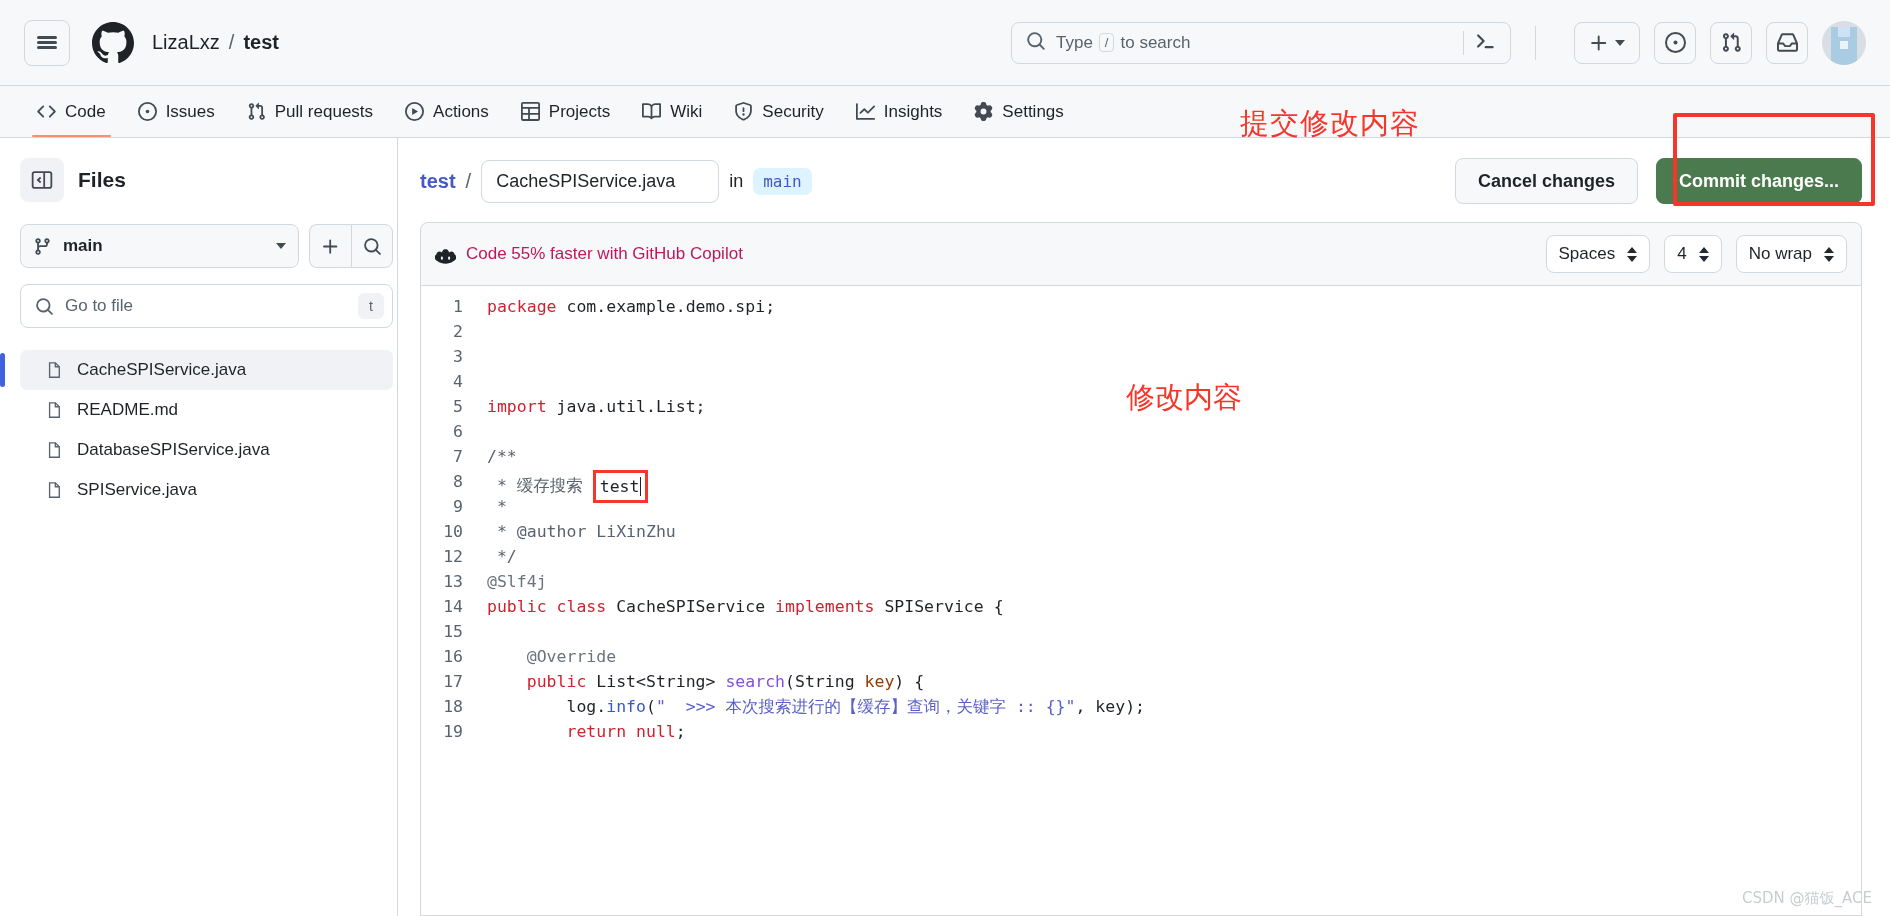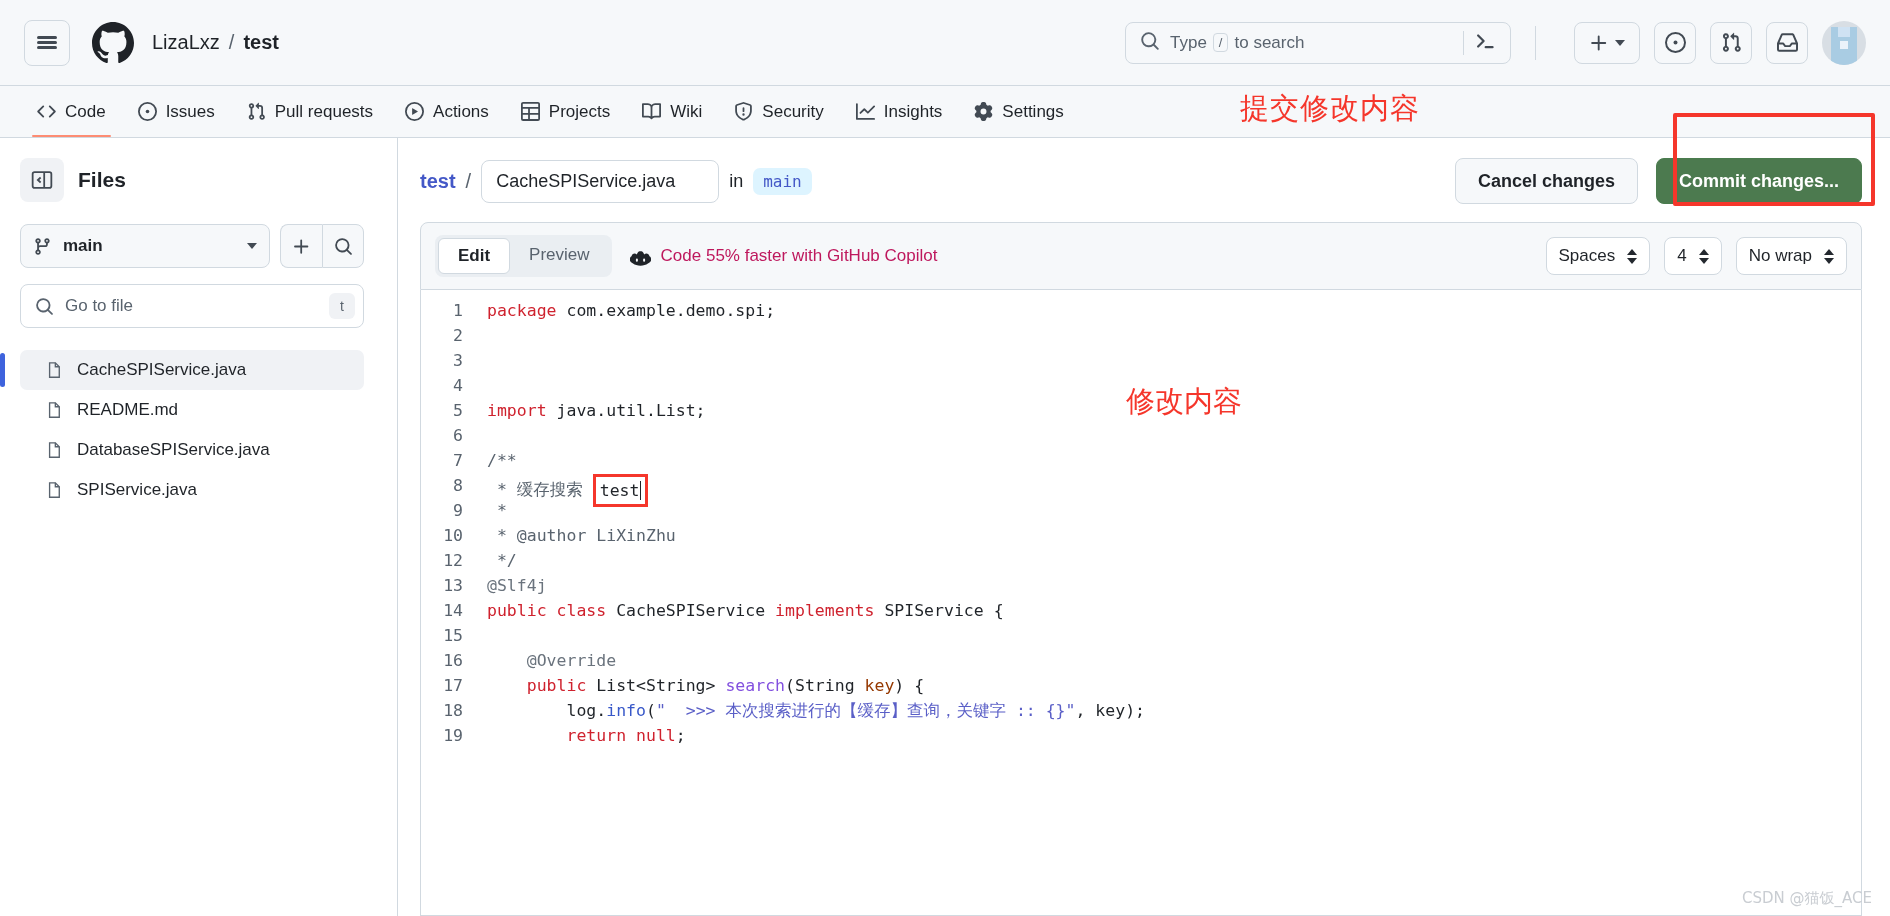--- a/index.html
+++ b/index.html
@@ -45,21 +45,21 @@
   .breadcrumb-top .owner { color: #1f2328; }
   .breadcrumb-top .sep { color: #59636e; }
   .breadcrumb-top .repo { color: #1f2328; font-weight: 700; }
 
   .search-wrap {
     margin-left: auto;
     flex: 0 0 auto;
     display: flex; align-items: center; gap: 18px;
   }
   .search-box {
-    width: 386px; height: 42px;
+    width: 500px; height: 42px;
     border: 1px solid #d1d9e0;
     border-radius: 8px;
     background: #f6f8fa;
     display: flex; align-items: center;
     padding: 0 10px 0 14px;
     cursor: text;
   }
   .search-box .mag { flex: 0 0 auto; margin-right: 10px; }
   .search-box .ph {
     color: #59636e; font-size: 17px;
@@ -126,34 +126,34 @@
     cursor: pointer; position: relative;
   }
   .navitem.selected { font-weight: 400; }
   .navitem.selected::after {
     content: ""; position: absolute; left: 8px; right: 8px; bottom: 0;
     height: 2px; background: #fd8c73; border-radius: 2px;
   }
   .navitem svg { flex: 0 0 auto; }
   .annot-top {
     position: absolute;
-    left: 1240px; top: 3px;
+    left: 1240px; top: 18px;
     color: #f5362b; font-size: 29px; letter-spacing: 1px;
     font-family: "DejaVu Sans", sans-serif;
     white-space: nowrap;
   }
 
   
   .layout { display: flex; height: calc(916px - 86px - 52px); }
 
   
   .sidebar {
     width: 398px; flex: 0 0 398px;
     border-right: 1px solid #d1d9e0;
-    padding: 20px 33px 0 20px;
+    padding: 20px 4px 0 20px;
     background: #ffffff;
   }
   .files-head { display: flex; align-items: center; gap: 14px; margin-bottom: 22px; }
   .panel-toggle {
     width: 44px; height: 44px; border-radius: 8px; background: #f0f2f5;
     display: flex; align-items: center; justify-content: center; cursor: pointer;
   }
   .files-title { font-size: 21px; font-weight: 600; color: #1f2328; }
 
   .branch-row { display: flex; gap: 10px; margin-bottom: 16px; }
@@ -578,24 +578,20 @@
       </div>
 
       <div class="head-right">
         <div class="btn-cancel">Cancel changes</div>
         <div class="btn-commit">Commit changes...</div>
         <div class="annot-box-commit"></div>
       </div>
     </div>
 
     <div class="editor-toolbar">
-      <div class="seg">
-        <div class="seg-item active">Edit</div>
-        <div class="seg-item">Preview</div>
-      </div>
       <div class="copilot">
         <svg width="21" height="21" viewBox="0 0 16 16" fill="#1f2328">
             <path d="M7.998 15.035c-4.562 0-7.873-2.914-7.998-3.749V9.338c.085-.624.497-1.17 1.139-1.518C1.355 6.598 2.28 5.75 3.5 5.75c.628 0 1.18.248 1.613.64.26-.567.56-1.074.84-1.468C6.31 4.27 6.955 4 7.998 4c1.043 0 1.689.27 2.045.922.28.394.58.901.84 1.468.433-.392.985-.64 1.613-.64 1.22 0 2.145.848 2.362 2.07.642.348 1.054.894 1.139 1.518v1.948c-.125.835-3.436 3.749-7.999 3.749ZM5.25 9.5a.75.75 0 0 0-.75.75v1a.75.75 0 0 0 1.5 0v-1a.75.75 0 0 0-.75-.75Zm5.5 0a.75.75 0 0 0-.75.75v1a.75.75 0 0 0 1.5 0v-1a.75.75 0 0 0-.75-.75Z"></path>
           </svg>
         <span>Code 55% faster with GitHub Copilot</span>
       </div>
 
       <div class="tool-right">
         <div class="mini-select">
           <span>Spaces</span>

